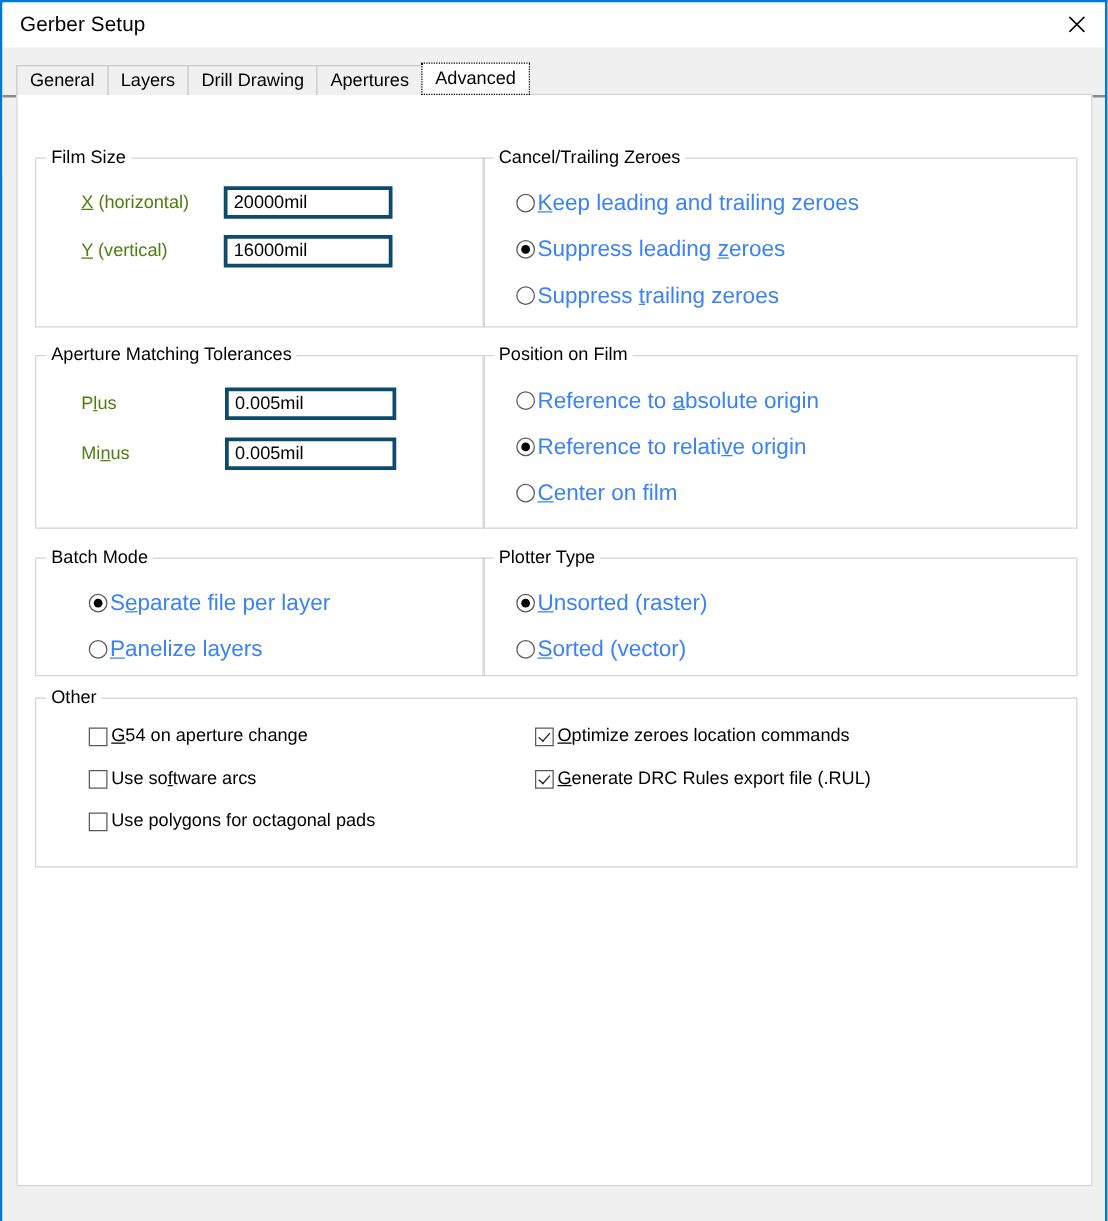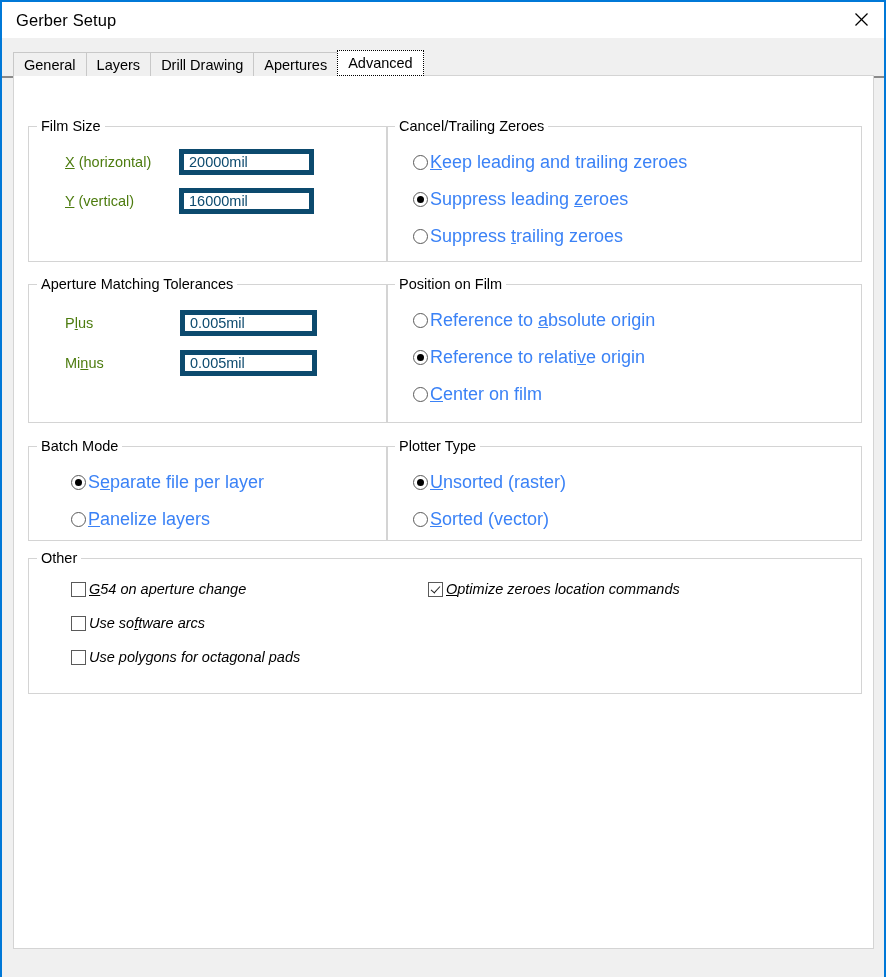--- a/index.html
+++ b/index.html
@@ -132,25 +132,25 @@
     align-items: center;
   }
   .field-label {
     font-size: 14.5px;
     color: #4d7c0f;
     white-space: nowrap;
   }
   .textbox {
     box-sizing: border-box;
     height: 26px;
-    border: 5px solid #0c4a6e;
+    border: 3px solid #0c4a6e;
     background: #ffffff;
     font-family: "Liberation Sans", sans-serif;
     font-size: 14.5px;
-    color: #0c4a6e;
+    color: #000000;
     padding: 0 5px;
     display: flex;
     align-items: center;
     outline: none;
   }
 
   
   .radio-row {
     position: absolute;
     display: flex;
@@ -199,21 +199,21 @@
   }
   .check-mark.checked::after {
     content: "";
     position: absolute;
     left: 4px; top: 1px;
     width: 4px; height: 8px;
     border: solid #222;
     border-width: 0 1.6px 1.6px 0;
     transform: rotate(42deg);
   }
-  .check-label { font-size: 14.5px; color: #000; font-style: italic; }
+  .check-label { font-size: 14.5px; color: #000; }
 
   u.acc { text-decoration: underline; text-underline-offset: 1px; }
 
   
   .footer {
     flex: 0 0 auto;
     height: 65px;
     background: #f0f0f0;
     border-top: 2px solid #8a8a8a;
     display: flex;
@@ -389,20 +389,24 @@
         <div class="check-row" style="left:42px; top:90px;">
           <span class="check-mark"></span>
           <span class="check-label"><span>Use polygons for octagonal pads</span><u class="acc"></u><span></span></span>
         </div>
 
         <div class="check-row" style="left:399px; top:22px;">
           <span class="check-mark checked"></span>
           <span class="check-label"><span></span><u class="acc">O</u><span>ptimize zeroes location commands</span></span>
         </div>
 
+        <div class="check-row" style="left:399px; top:56px;">
+          <span class="check-mark checked"></span>
+          <span class="check-label"><span></span><u class="acc">G</u><span>enerate DRC Rules export file (.RUL)</span></span>
+        </div>
       </div>
 
     </div>
 
     <div class="footer">
       <div class="btn default">OK</div>
       <div class="btn">Cancel</div>
     </div>
 
   </div>

